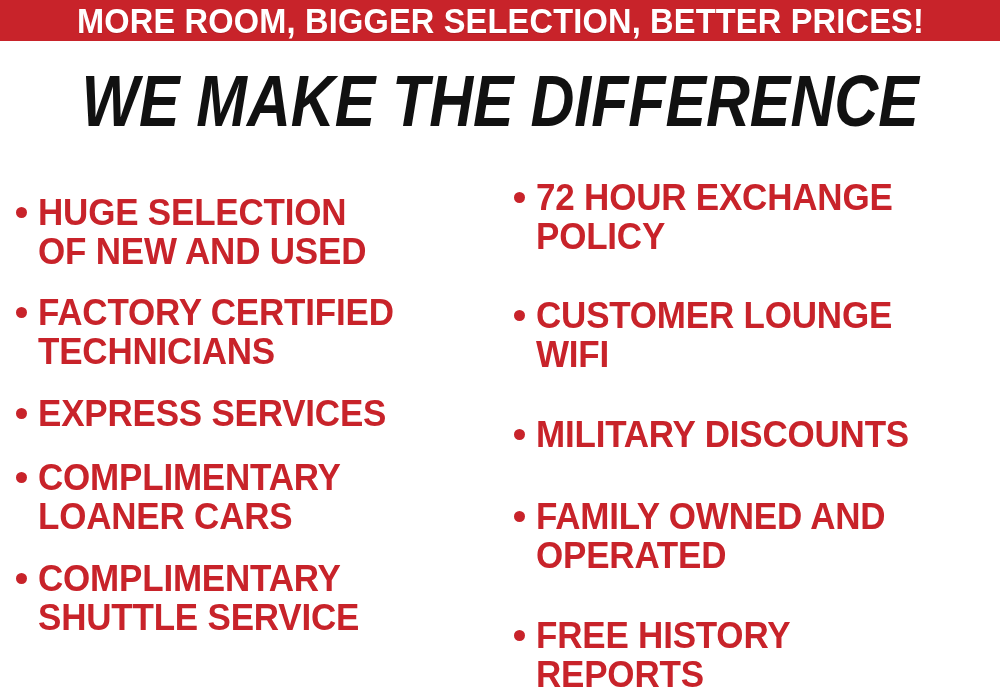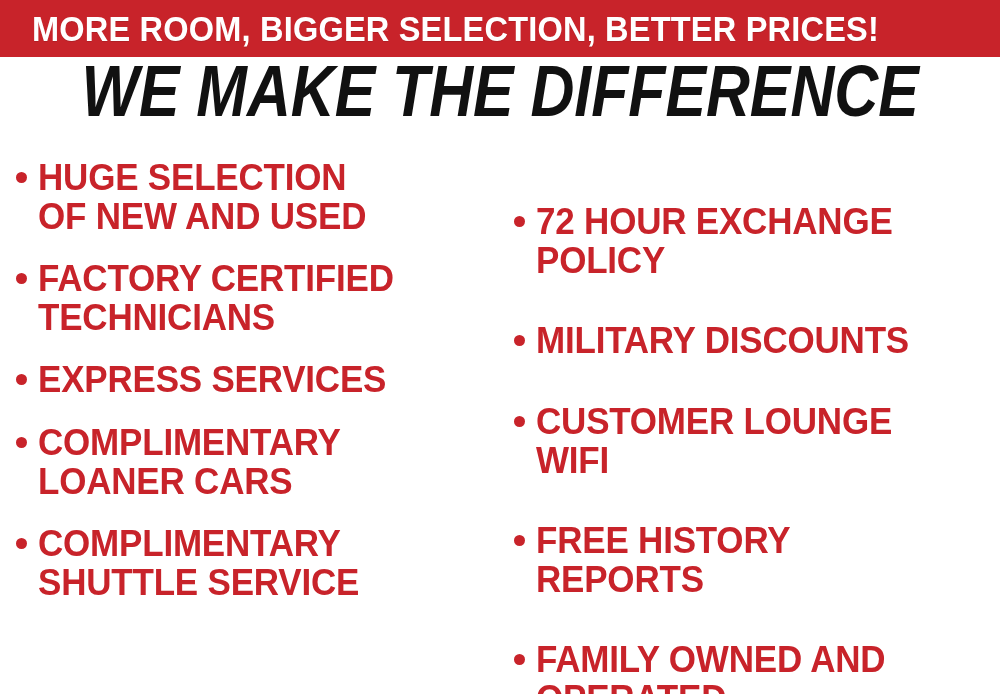--- a/index.html
+++ b/index.html
@@ -19,24 +19,25 @@
     overflow: hidden;
     box-sizing: border-box;
   }
 
   
   .banner {
     position: absolute;
     left: 0;
     top: 0;
     width: 1000px;
-    height: 57px;
+    height: 41px;
     background: #c8232a;
     display: flex;
     align-items: center;
+    justify-content: center;
   }
   .banner-text {
     color: #ffffff;
     font-family: "Liberation Sans Narrow", "Liberation Sans", sans-serif;
     font-weight: bold;
     font-size: 35px;
     letter-spacing: 0.2px;
     line-height: 1;
     white-space: nowrap;
     transform: scaleX(0.93);
@@ -45,20 +46,21 @@
   }
 
   
   .headline-wrap {
     position: absolute;
     left: 0;
     top: 62px;
     width: 1000px;
     height: 78px;
     display: flex;
+    align-items: center;
     justify-content: center;
   }
   .headline {
     color: #111111;
     font-family: "Liberation Sans Narrow", "Liberation Sans", sans-serif;
     font-weight: bold;
     font-style: italic;
     font-size: 62px;
     line-height: 1;
     white-space: nowrap;
@@ -68,21 +70,21 @@
   }
 
   
   .columns {
     position: absolute;
     left: 0;
     top: 152px;
     width: 1000px;
     height: 542px;
     display: flex;
-    align-items: flex-start;
+    align-items: center;
   }
   .col {
     box-sizing: border-box;
     padding-top: 6px;
   }
   .col-left {
     width: 500px;
     padding-left: 16px;
   }
   .col-right {
@@ -172,38 +174,38 @@
 
       <div class="bullet-item">
         <span class="dot"></span>
         <span class="bullet-text">72 HOUR EXCHANGE
 POLICY</span>
       </div>
 
 
       <div class="bullet-item">
         <span class="dot"></span>
-        <span class="bullet-text">MILITARY DISCOUNTS</span>
-      </div>
-
-      <div class="bullet-item">
-        <span class="dot"></span>
         <span class="bullet-text">CUSTOMER LOUNGE
 WIFI</span>
       </div>
 
       <div class="bullet-item">
         <span class="dot"></span>
+        <span class="bullet-text">MILITARY DISCOUNTS</span>
+      </div>
+
+      <div class="bullet-item">
+        <span class="dot"></span>
+        <span class="bullet-text">FAMILY OWNED AND
+OPERATED</span>
+      </div>
+
+      <div class="bullet-item">
+        <span class="dot"></span>
         <span class="bullet-text">FREE HISTORY
 REPORTS</span>
       </div>
 
-      <div class="bullet-item">
-        <span class="dot"></span>
-        <span class="bullet-text">FAMILY OWNED AND
-OPERATED</span>
-      </div>
-
     </div>
 
   </div>
 
 </div>
 
 </body></html>

